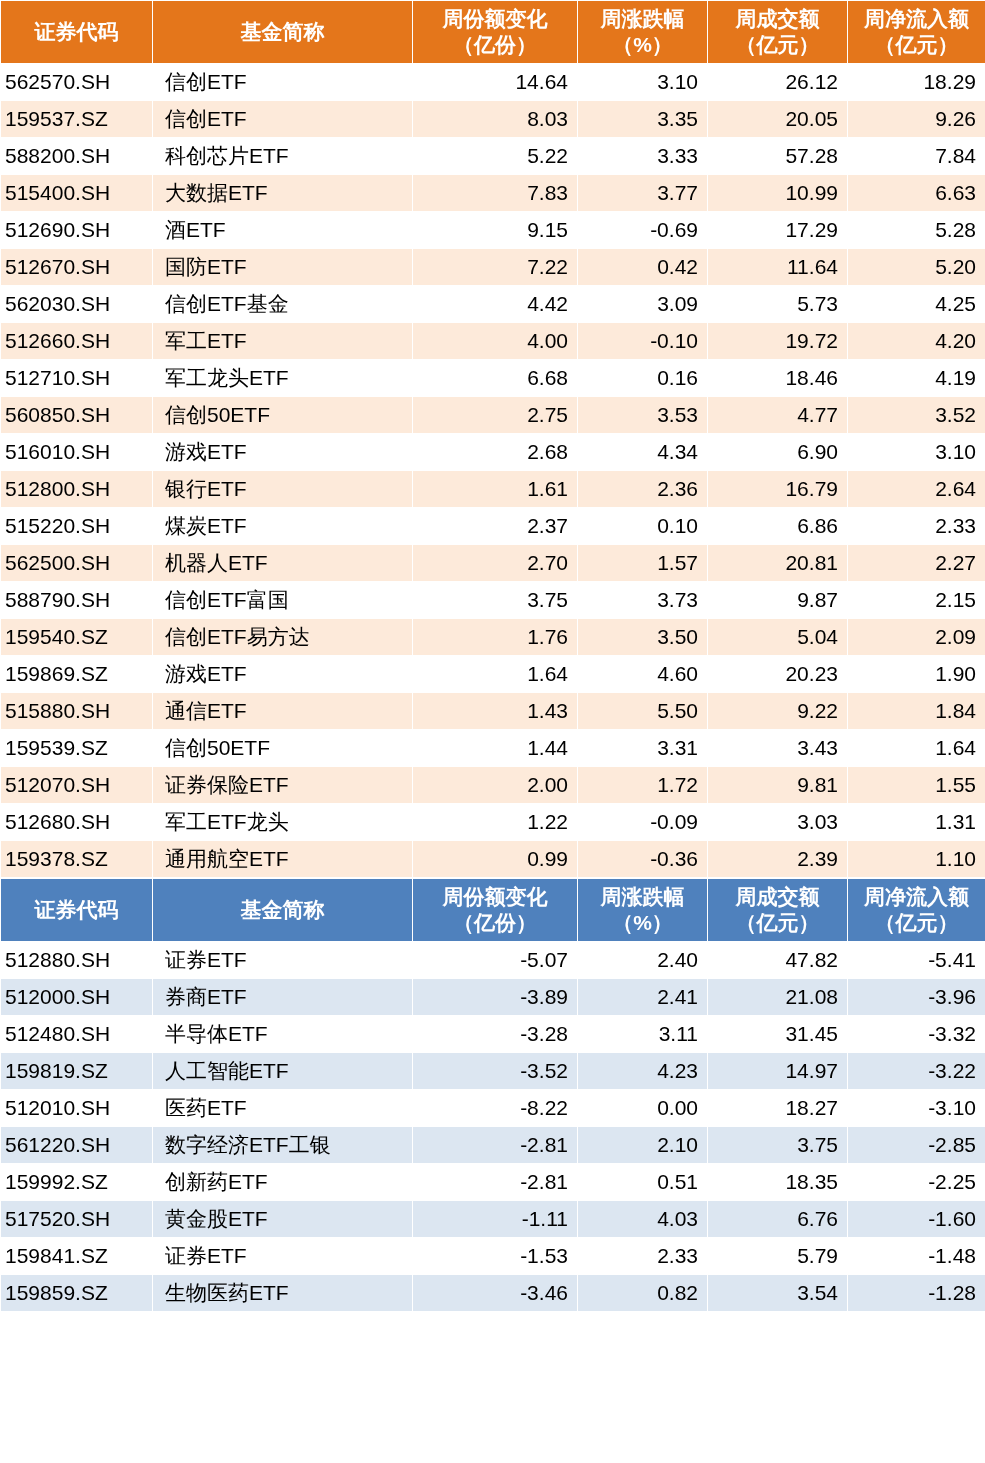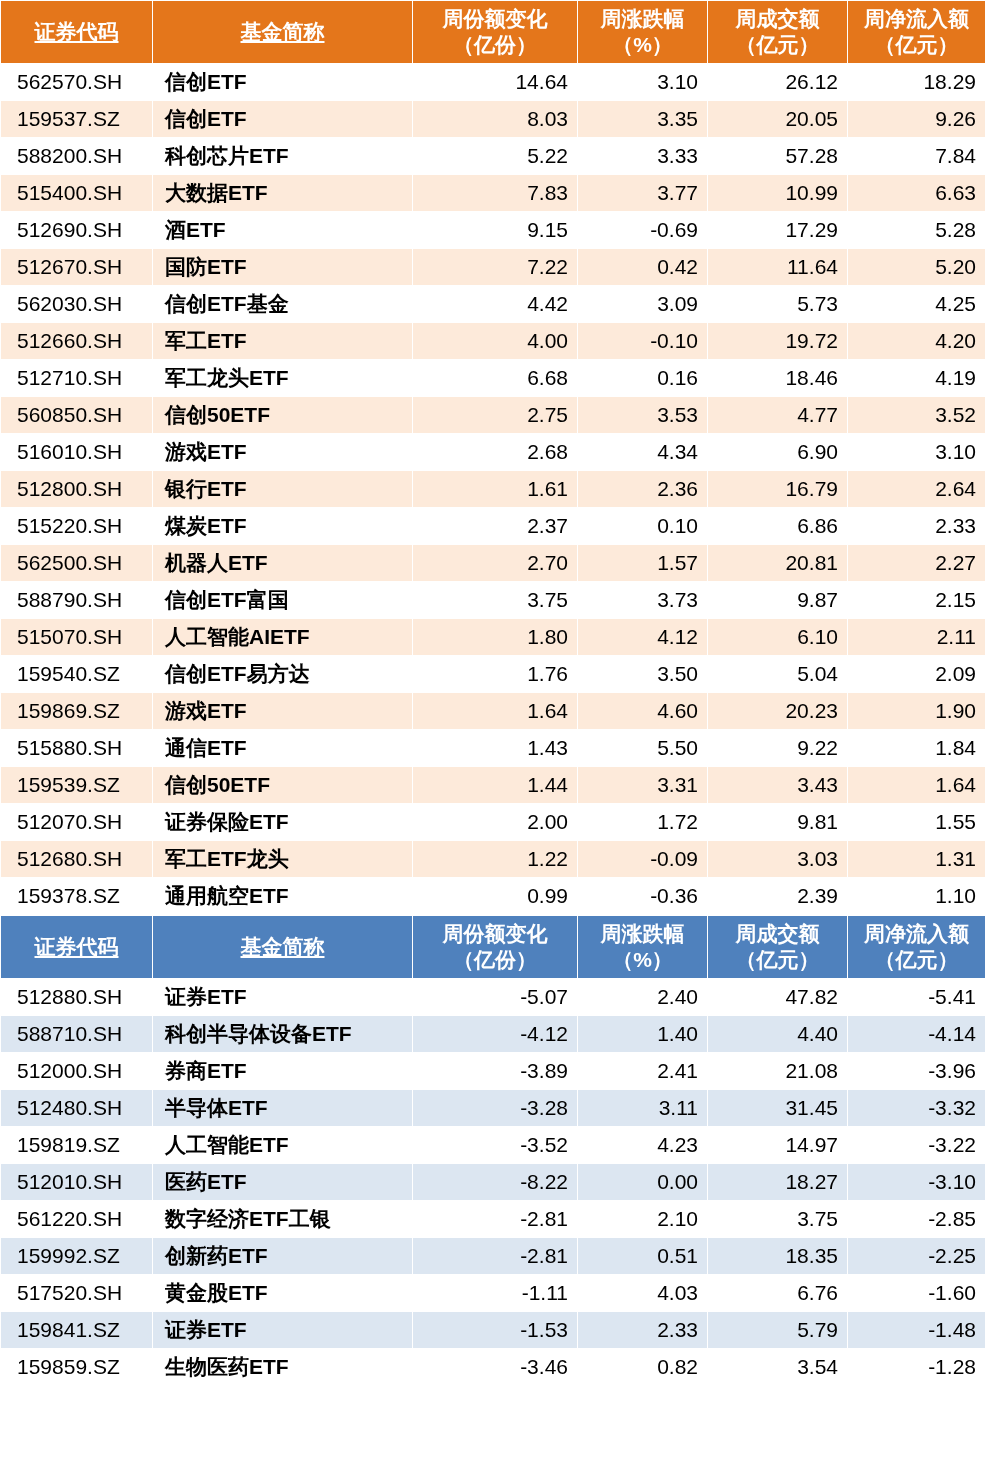--- a/index.html
+++ b/index.html
@@ -45,35 +45,34 @@
   .tbl-inflow tbody tr:nth-child(odd)  td { background: #ffffff; }
   .tbl-inflow tbody tr:nth-child(even) td { background: #fdeada; }
 
   
   .tbl-outflow thead th { background: #4f81bd; }
   .tbl-outflow tbody tr:nth-child(odd)  td { background: #ffffff; }
   .tbl-outflow tbody tr:nth-child(even) td { background: #dce6f1; }
 
   td.code {
     text-align: left;
-    padding-left: 16px;
+    padding-left: 4px;
     letter-spacing: 0px;
   }
   td.name {
     text-align: left;
     padding-left: 12px;
-    font-weight: bold;
   }
   td.num {
     text-align: right;
     padding-right: 9px;
   }
   .hdr-l1 { display: block; }
   .hdr-l2 { display: block; }
-  .onlyline { line-height: 62px; text-decoration: underline; }
+  .onlyline { line-height: 62px; }
 </style>
 </head>
 <body>
 
 <div>
   <table class="tbl-inflow">
     <colgroup>
       <col class="c-code">
         <col class="c-name">
         <col class="c-share">
@@ -222,28 +221,20 @@
         </tr>
         <tr>
           <td class="code">588790.SH</td>
           <td class="name">信创ETF富国</td>
           <td class="num">3.75</td>
           <td class="num">3.73</td>
           <td class="num">9.87</td>
           <td class="num">2.15</td>
         </tr>
         <tr>
-          <td class="code">515070.SH</td>
-          <td class="name">人工智能AIETF</td>
-          <td class="num">1.80</td>
-          <td class="num">4.12</td>
-          <td class="num">6.10</td>
-          <td class="num">2.11</td>
-        </tr>
-        <tr>
           <td class="code">159540.SZ</td>
           <td class="name">信创ETF易方达</td>
           <td class="num">1.76</td>
           <td class="num">3.50</td>
           <td class="num">5.04</td>
           <td class="num">2.09</td>
         </tr>
         <tr>
           <td class="code">159869.SZ</td>
           <td class="name">游戏ETF</td>
@@ -333,28 +324,20 @@
     <tbody id="tbody-1">
         <tr>
           <td class="code">512880.SH</td>
           <td class="name">证券ETF</td>
           <td class="num">-5.07</td>
           <td class="num">2.40</td>
           <td class="num">47.82</td>
           <td class="num">-5.41</td>
         </tr>
         <tr>
-          <td class="code">588710.SH</td>
-          <td class="name">科创半导体设备ETF</td>
-          <td class="num">-4.12</td>
-          <td class="num">1.40</td>
-          <td class="num">4.40</td>
-          <td class="num">-4.14</td>
-        </tr>
-        <tr>
           <td class="code">512000.SH</td>
           <td class="name">券商ETF</td>
           <td class="num">-3.89</td>
           <td class="num">2.41</td>
           <td class="num">21.08</td>
           <td class="num">-3.96</td>
         </tr>
         <tr>
           <td class="code">512480.SH</td>
           <td class="name">半导体ETF</td>

